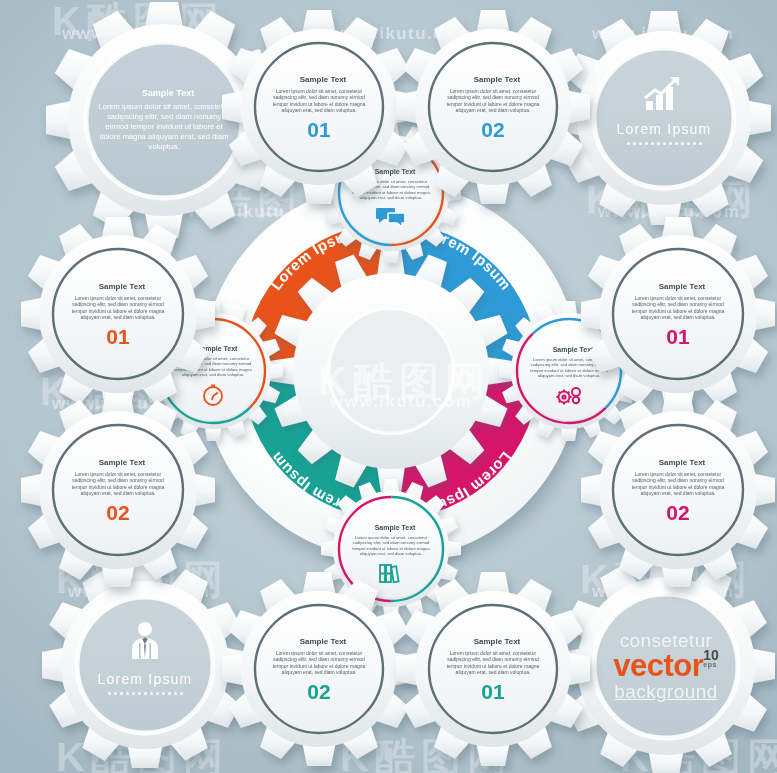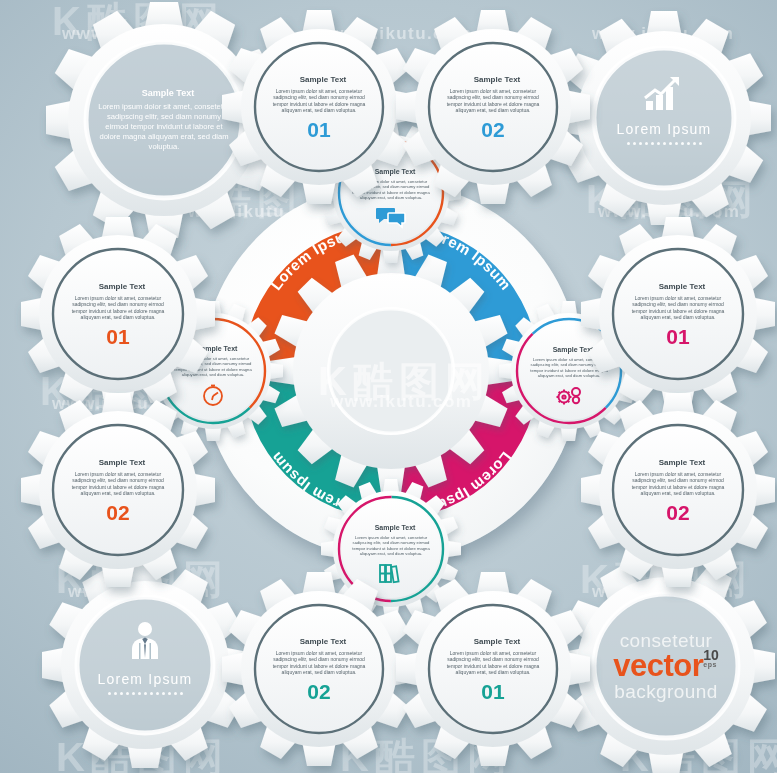--- a/index.html
+++ b/index.html
@@ -478,21 +478,21 @@
     <div class="gcontent">
       <div class="brand">
         <div class="b1" style="font-size:19px;letter-spacing:.4px;">consetetur</div>
         <div style="display:flex;align-items:flex-start;justify-content:center;">
           <span class="b2" style="font-size:31px;letter-spacing:-.5px;">vector</span>
           <span class="sup">
             <span>10</span>
             <small>eps</small>
           </span>
         </div>
-        <div class="b3" style="font-size:19px;letter-spacing:.4px;">background</div>
+        <div class="b3" style="font-size:19px;letter-spacing:.4px;text-decoration:underline;">background</div>
       </div>
     </div>
   </div>
 
   <div class="gear" style="left:234px;top:22px;width:170px;height:170px;">
     <svg width="170" height="170" filter="url(#gShadow)">
       <g transform="translate(85,85)">
         <g class="teeth12 t-n" fill="url(#gGrad)">
             <path d="M-17.00,-72.00 L-12.00,-97.00 L12.00,-97.00 L17.00,-72.00 Z"></path>
             <path d="M21.28,-70.85 L38.11,-90.00 L58.89,-78.00 L50.72,-53.85 Z"></path>

